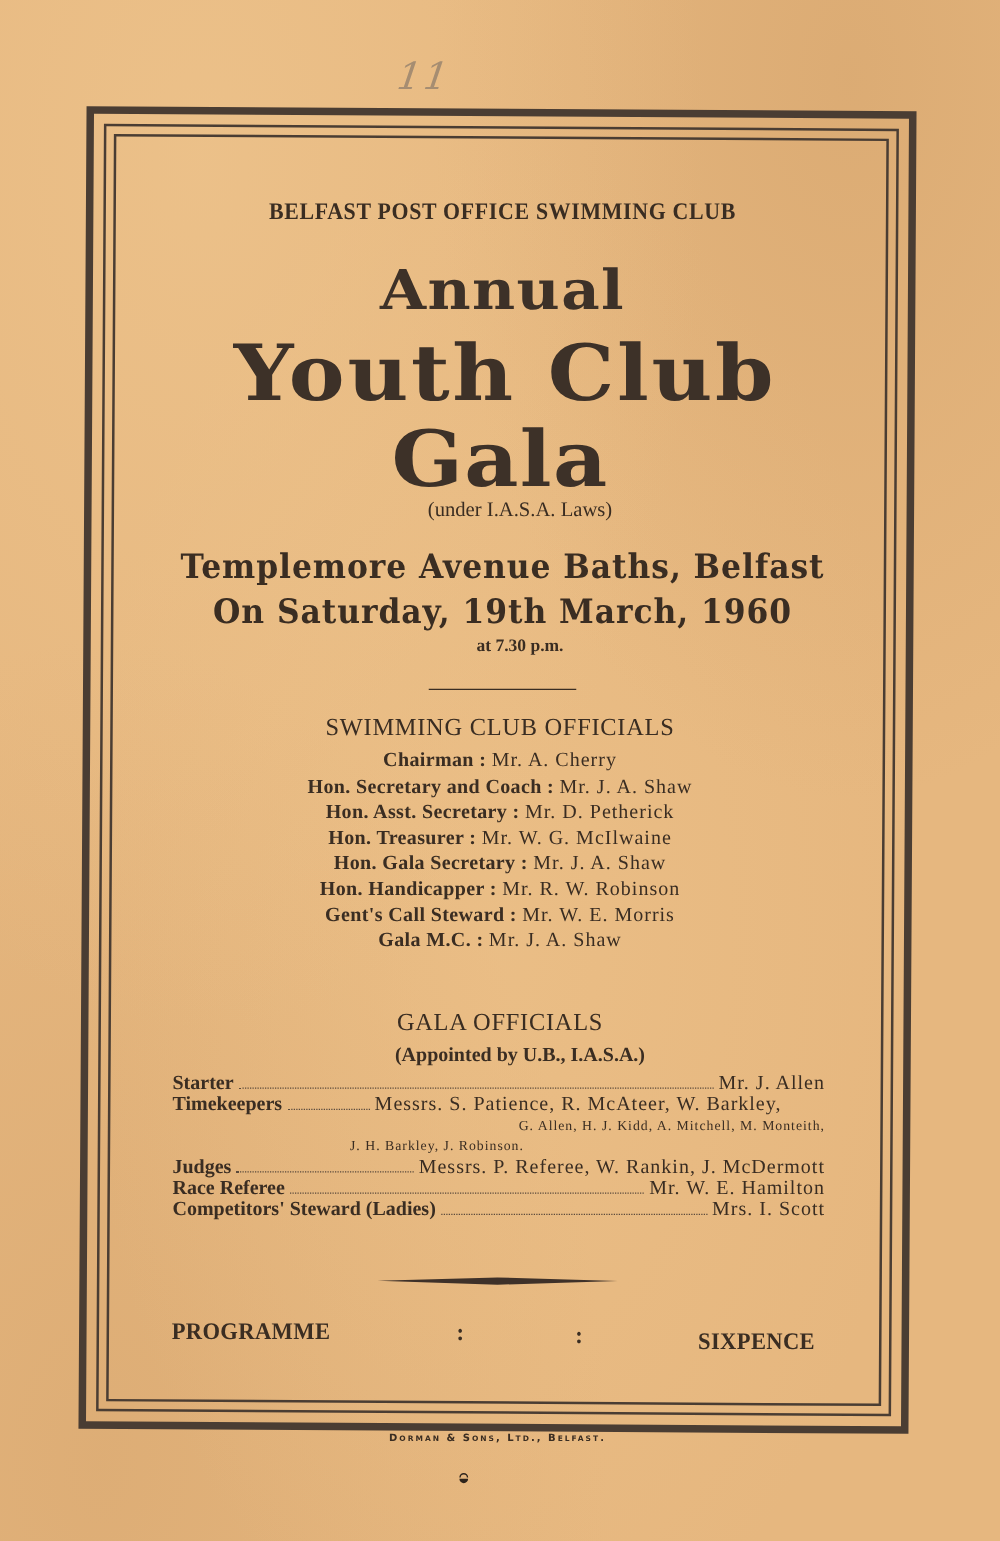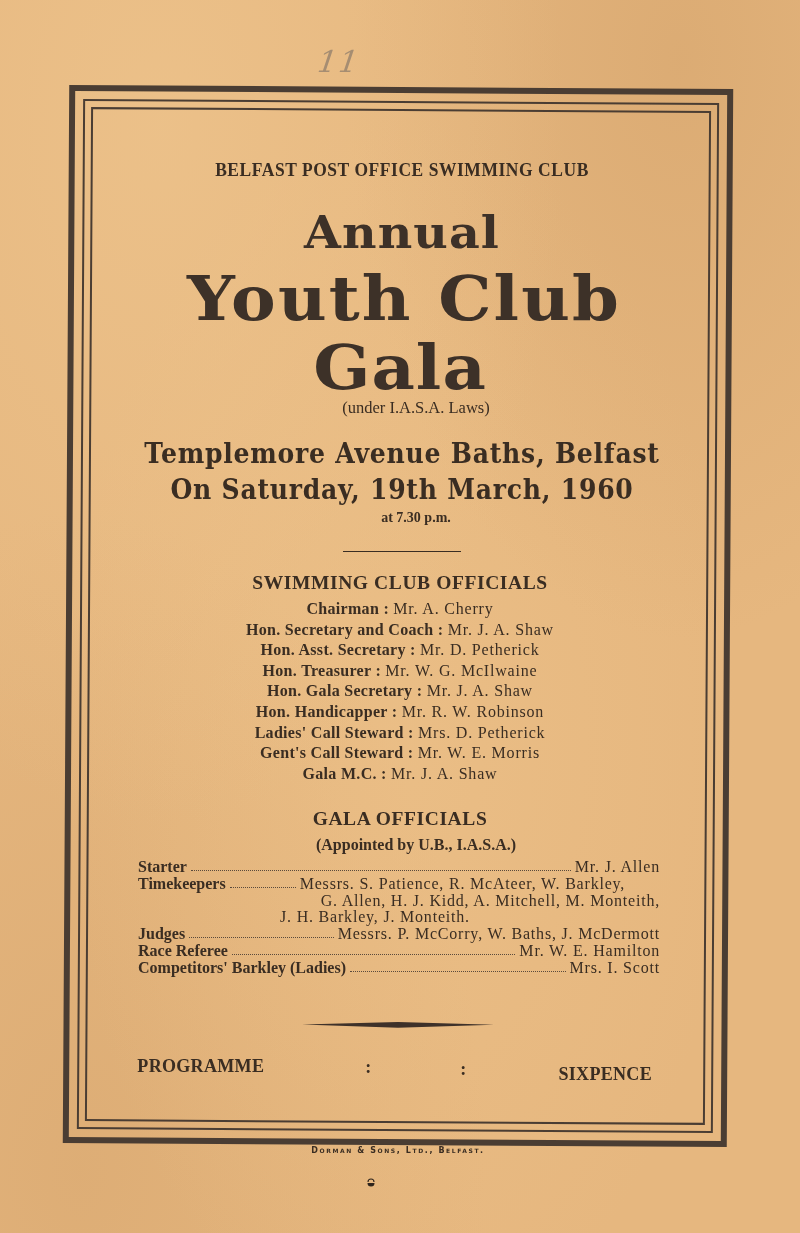--- a/index.html
+++ b/index.html
@@ -55,21 +55,21 @@
       font-family:"DejaVu Serif", serif; transform:scaleX(0.93); left:2px;
     }
     .date { top:474px; font-size:27px; font-weight:bold; letter-spacing:0.8px;
       font-family:"DejaVu Serif", serif; transform:scaleX(0.93); left:2px; }
     .time { top:510px; font-size:14px; font-weight:bold; }
     .rule {
       position:absolute; left:343px; top:551px; width:118px; height:0;
       border-top:1.6px solid #3a2d22;
     }
     .sec-head {
-      font-weight:bold; font-size:19.5px; letter-spacing:0.6px;
+      font-weight:normal; font-size:19.5px; letter-spacing:0.6px;
     }
     .sco-head { top:572px; left:0; }
     .officials { position:absolute; top:599px; left:0; width:800px; }
     .off-row {
       text-align:center; font-size:16px; line-height:20.6px; height:20.6px;
       white-space:nowrap; letter-spacing:0.3px;
     }
     .off-row .role { font-weight:bold; }
     .off-row .name { letter-spacing:0.8px; }
     .go-head { top:808px; left:0; }
@@ -79,21 +79,21 @@
       display:flex; align-items:flex-start; font-size:16px; line-height:16.8px;
       height:16.8px; white-space:nowrap;
     }
     .gl-row .role { font-weight:bold; flex:0 0 auto; }
     .gl-row .dots {
       flex:1 1 auto; overflow:hidden; margin:0 4px;
       border-bottom:1.5px dotted #5a4a3c; height:11px; align-self:flex-start;
     }
     .gl-row .name { flex:0 0 auto; letter-spacing:0.8px; }
     .gl-cont {
-      font-size:16px; line-height:16.8px; height:16.8px; white-space:nowrap;
+      font-size:11px; line-height:16.8px; height:16.8px; white-space:nowrap;
       padding-left:142px; letter-spacing:0.8px;
     }
     .gl-cont.right { text-align:right; padding-left:0; }
     .divider-ornament {
       position:absolute; left:302px; top:1021px; width:192px; height:8px;
     }
     .bottom-line { position:absolute; top:1052px; left:0; width:800px; height:30px;text-align:center; }
     .bl {
       position:absolute; font-weight:bold; font-size:19px; letter-spacing:0.3px;
       transform:scaleX(0.95);
@@ -130,53 +130,52 @@
   <div class="rule"></div>
 
   <div class="center sec-head sco-head">SWIMMING CLUB OFFICIALS</div>
   <div class="officials">
     <div class="off-row"><span class="role">Chairman :</span> <span class="name">Mr. A. Cherry</span></div>
     <div class="off-row"><span class="role">Hon. Secretary and Coach :</span> <span class="name">Mr. J. A. Shaw</span></div>
     <div class="off-row"><span class="role">Hon. Asst. Secretary :</span> <span class="name">Mr. D. Petherick</span></div>
     <div class="off-row"><span class="role">Hon. Treasurer :</span> <span class="name">Mr. W. G. McIlwaine</span></div>
     <div class="off-row"><span class="role">Hon. Gala Secretary :</span> <span class="name">Mr. J. A. Shaw</span></div>
     <div class="off-row"><span class="role">Hon. Handicapper :</span> <span class="name">Mr. R. W. Robinson</span></div>
-    <div class="off-row"><span class="role">Ladies' Call Steward :</span> <span class="name">Mrs. D. Petherick</span></div>
     <div class="off-row"><span class="role">Gent's Call Steward :</span> <span class="name">Mr. W. E. Morris</span></div>
     <div class="off-row"><span class="role">Gala M.C. :</span> <span class="name">Mr. J. A. Shaw</span></div>
   </div>
 
   <div class="center sec-head go-head">GALA OFFICIALS</div>
   <div class="center go-sub">(Appointed by U.B., I.A.S.A.)</div>
 
   <div class="gala-list">
     <div class="gl-row">
       <span class="role">Starter</span>
       <span class="dots"></span>
       <span class="name">Mr. J. Allen</span>
     </div>
     <div class="gl-row">
       <span class="role">Timekeepers</span>
       <span class="dots" style="flex:0 0 66px;"></span>
       <span class="name">Messrs. S. Patience, R. McAteer, W. Barkley,</span>
     </div>
     <div class="gl-cont right">G. Allen, H. J. Kidd, A. Mitchell, M. Monteith,</div>
-    <div class="gl-cont">J. H. Barkley, J. Monteith.</div>
+    <div class="gl-cont">J. H. Barkley, J. Robinson.</div>
     <div class="gl-row">
       <span class="role">Judges</span>
       <span class="dots"></span>
-      <span class="name">Messrs. P. McCorry, W. Baths, J. McDermott</span>
+      <span class="name">Messrs. P. Referee, W. Rankin, J. McDermott</span>
     </div>
     <div class="gl-row">
       <span class="role">Race Referee</span>
       <span class="dots"></span>
       <span class="name">Mr. W. E. Hamilton</span>
     </div>
     <div class="gl-row">
-      <span class="role">Competitors' Barkley (Ladies)</span>
+      <span class="role">Competitors' Steward (Ladies)</span>
       <span class="dots"></span>
       <span class="name">Mrs. I. Scott</span>
     </div>
   </div>
 
   <svg class="divider-ornament" viewBox="0 0 192 8" preserveAspectRatio="none">
     <path d="M0 3.6 L96 1 L192 3.8 L96 6.8 Z" fill="#3e3129"></path>
   </svg>
 
   <div class="bottom-line">

